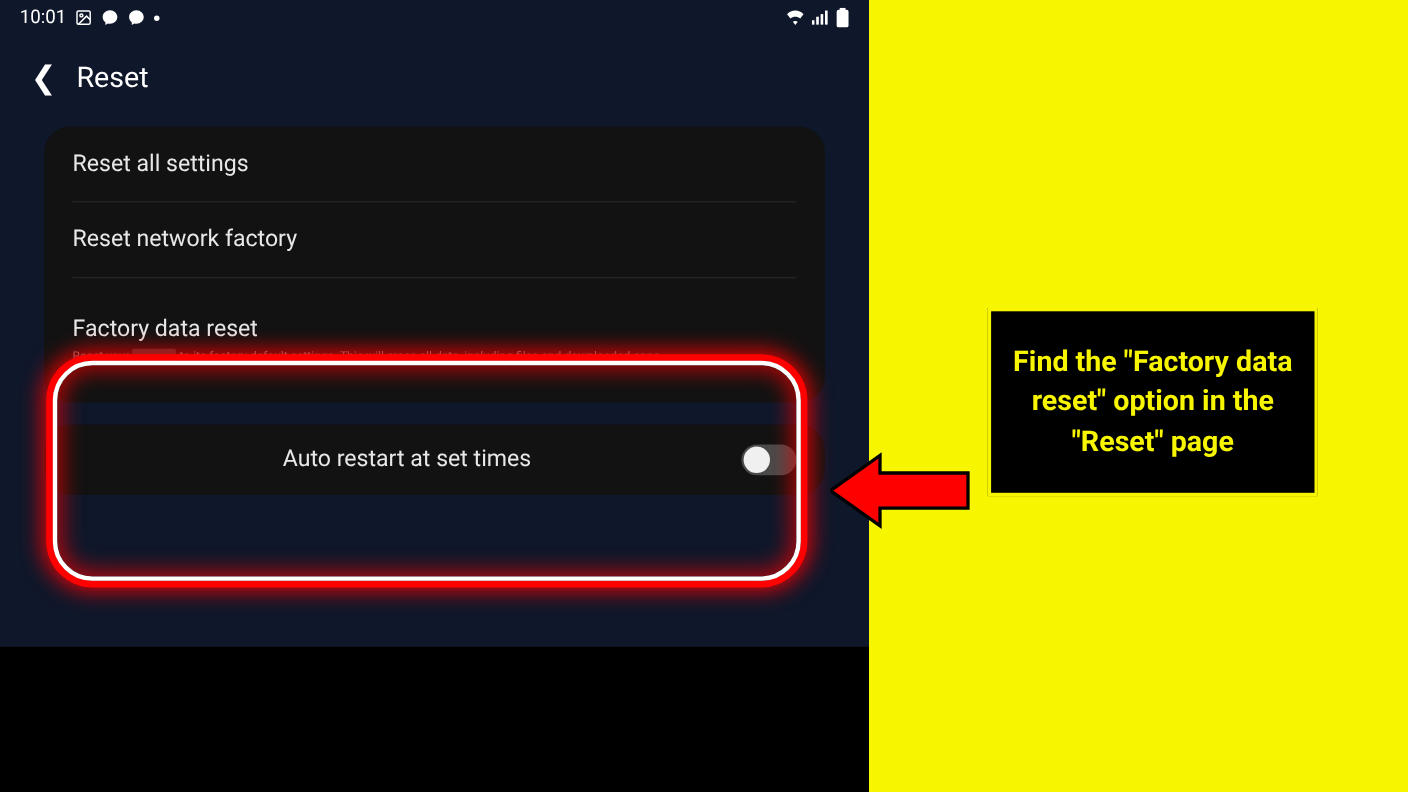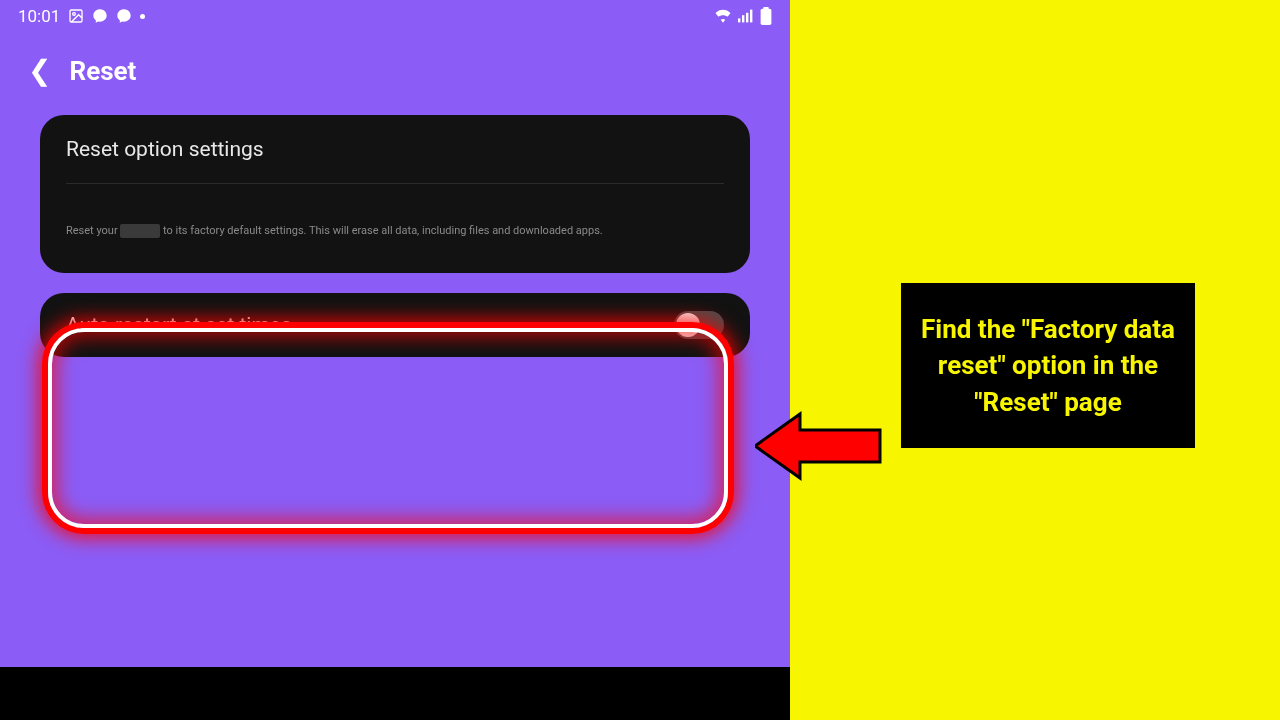--- a/index.html
+++ b/index.html
@@ -1,34 +1,34 @@
 <!DOCTYPE html>
 <html><head>
 <meta charset="utf-8">
 <style>
 * { margin: 0; padding: 0; box-sizing: border-box; }
 body { width: 1280px; height: 720px; background: #000; font-family: -apple-system, BlinkMacSystemFont, 'Segoe UI', Roboto, sans-serif; overflow: hidden; position: relative; }
-.phone-panel { width: 790px; height: 667px; background: #8b5cf6; position: relative; }
+.phone-panel { width: 790px; height: 588px; background: #0f172a; position: relative; }
 .yellow-panel { position: absolute; left: 790px; top: 0; width: 490px; height: 720px; background: #f8f500; }
 .status-bar { display: flex; justify-content: space-between; align-items: center; padding: 6px 18px 0 18px; color: #fff; font-size: 17px; }
 .status-left { display: flex; align-items: center; gap: 8px; }
 .status-right { display: flex; align-items: center; gap: 6px; }
 .status-icon { display: inline-flex; }
 .header-row { display: flex; align-items: center; gap: 18px; padding: 28px 22px 28px 28px; }
 .back-chev { color: #fff; font-size: 28px; font-weight: 300; cursor: pointer; }
-.page-title { color: #fff; font-size: 26px; font-weight: 700; }
+.page-title { color: #fff; font-size: 26px; font-weight: 400; }
 .card { margin: 0 40px 20px 40px; background: #121212; border-radius: 24px; padding: 0 26px; }
 .item { padding: 22px 0; border-bottom: 1px solid #2a2a2a; cursor: pointer; }
 .item:last-child { border-bottom: none; }
 .item-title { color: #e8e8e8; font-size: 21px; font-weight: 400; }
 .item-sub { color: #8a8a8a; font-size: 11px; margin-top: 6px; line-height: 1.35; }
 .redacted { display: inline-block; background: #3a3a3a; width: 40px; height: 14px; border-radius: 2px; vertical-align: middle; }
 .highlight-box { position: absolute; left: 48px; top: 328px; width: 680px; height: 200px; border: 4px solid #fff; border-radius: 36px; box-shadow: 0 0 0 6px #ff0000, 0 0 18px 10px rgba(255,0,0,0.8), inset 0 0 18px 6px rgba(255,0,0,0.6); pointer-events: none; }
 .card2 { margin: 8px 40px 0 40px; background: #121212; border-radius: 24px; padding: 18px 26px; display: flex; justify-content: space-between; align-items: center; }
-.auto-left { flex: 1; }
+.auto-left { flex: 1; text-align: center; }
 .toggle { width: 50px; height: 28px; background: #4a4a4a; border-radius: 14px; position: relative; cursor: pointer; }
 .toggle-knob { position: absolute; left: 2px; top: 2px; width: 24px; height: 24px; background: #f0f0f0; border-radius: 50%; }
 .arrow { position: absolute; left: 755px; top: 406px; z-index: 5; }
 .callout { position: absolute; left: 898px; top: 280px; width: 300px; background: #000; color: #f8f500; border: 3px solid #f8f500; padding: 28px 18px; font-size: 26px; font-weight: 700; text-align: center; line-height: 1.4; }
 .gap { height: 14px; }
 </style>
 </head>
 <body>
 
 <div class="phone-panel">
@@ -77,24 +77,28 @@
     </div>
   </div>
 
   <div class="header-row">
     <span class="back-chev">❮</span>
     <span class="page-title">Reset</span>
   </div>
 
   <div class="card">
     <div class="item">
-      <div class="item-title">Reset option settings</div>
+      <div class="item-title">Reset all settings</div>
+    </div>
+    <div class="item">
+      <div class="item-title">Reset network factory</div>
     </div>
     <div class="gap"></div>
     <div class="item" style="border-bottom:none;padding:20px 0 34px 0;">
+      <div class="item-title">Factory data reset</div>
       <div class="item-sub">
         <span>Reset your </span><span class="redacted"></span><span> to its factory default settings. This will erase all data, including files and downloaded apps.</span>
       </div>
     </div>
   </div>
 
   <div class="card2">
     <div class="auto-left">
       <div class="item-title">Auto restart at set times</div>
     </div>

